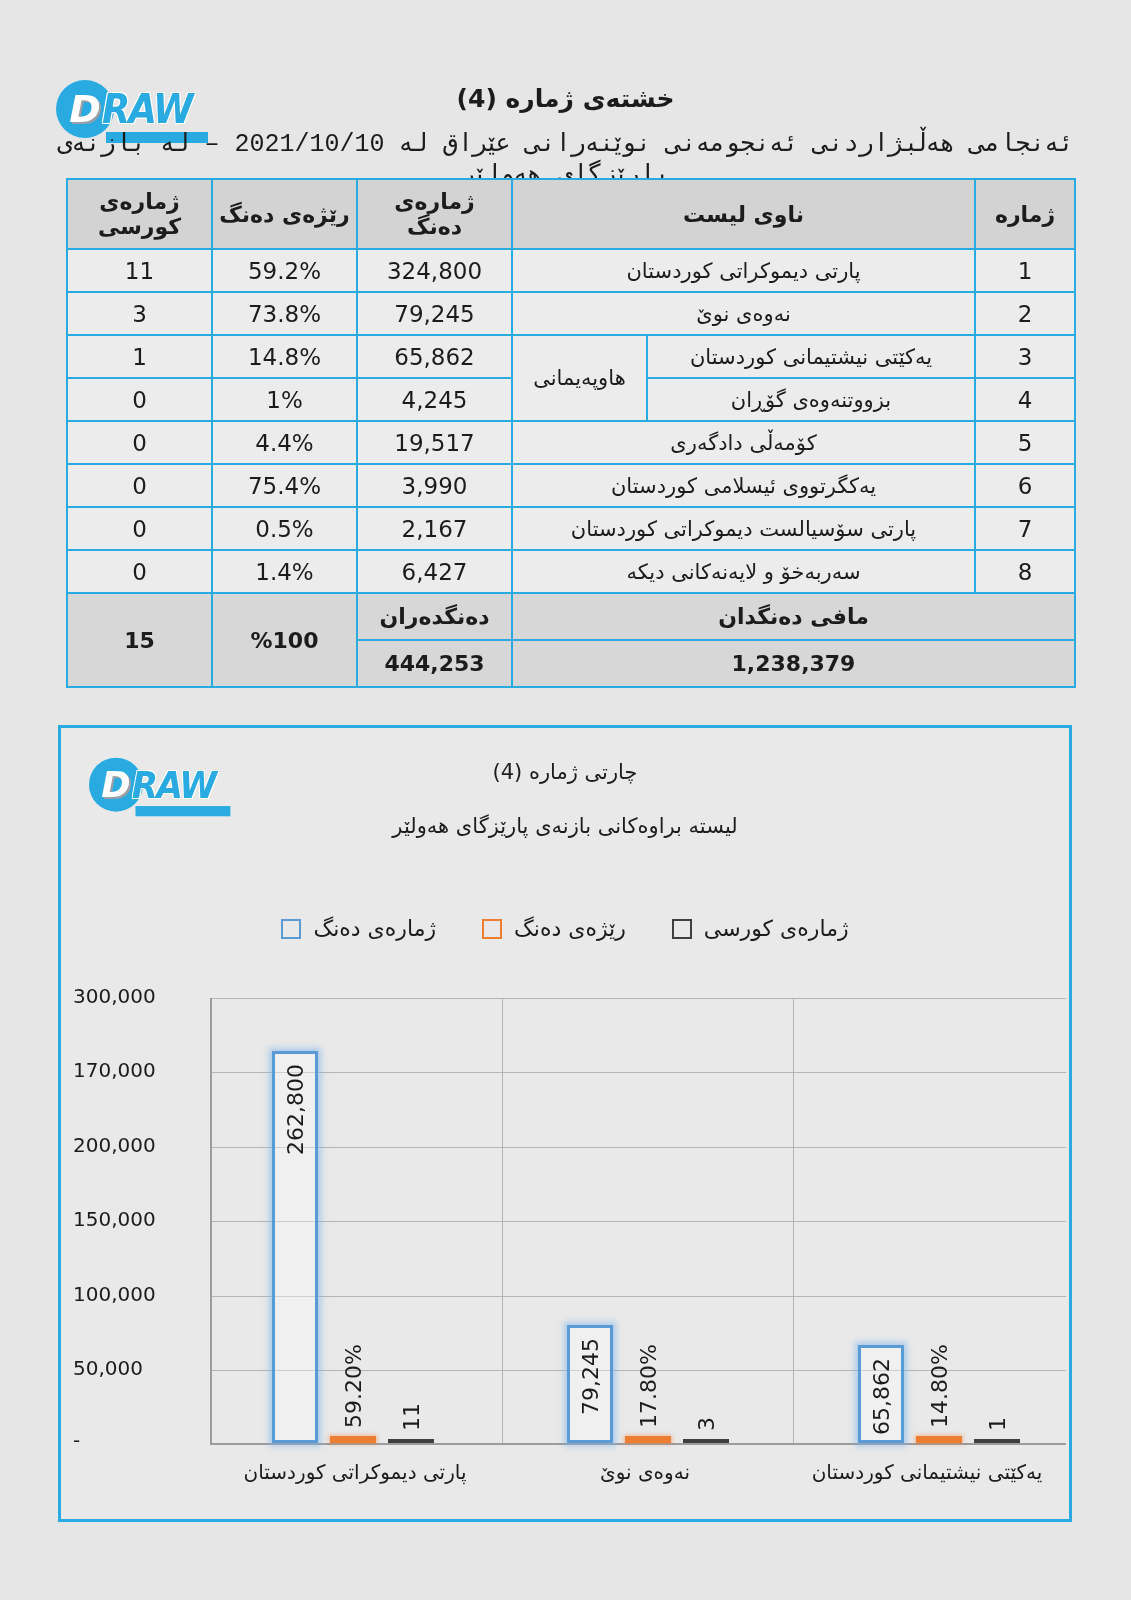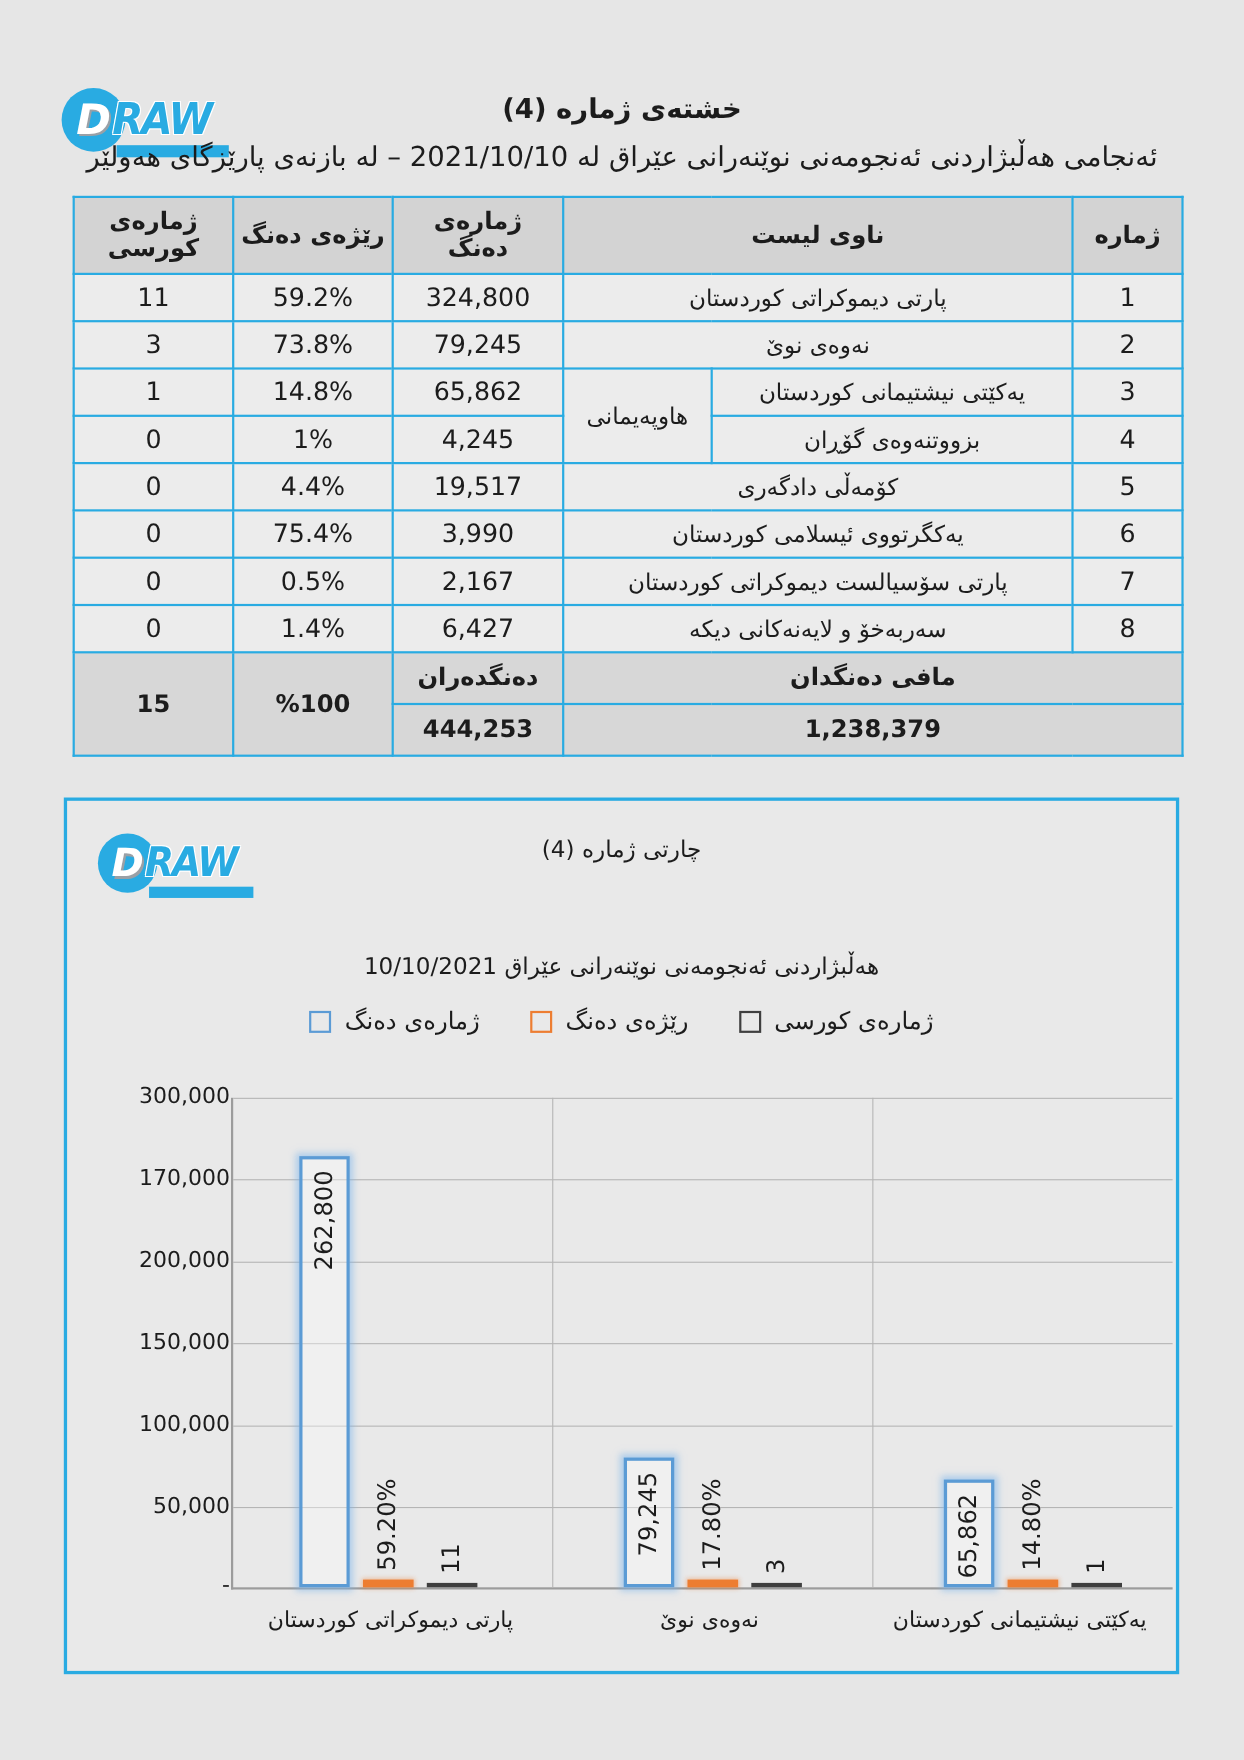--- a/index.html
+++ b/index.html
@@ -32,21 +32,21 @@
     position:absolute; left:50px; top:56px; width:102px; height:11px;
     background:#29abe2;
   }
   
   .page-title {
     position:absolute; top:84px; left:0; width:100%;
     text-align:center; font-size:25px; font-weight:bold;
   }
   .page-subtitle {
     position:absolute; top:128px; left:0; width:100%;
-    text-align:center; font-size:25px;
+    text-align:center; font-size:25px;font-family:Liberation Mono, monospace;
   }
   
   table.results {
     position:absolute; top:178px; right:55px; width:1008px;
     border-collapse:collapse; table-layout:fixed;
   }
   table.results td, table.results th {
     border:2px solid #29abe2;
     background:#ececec;
     font-size:21px; font-weight:normal;
@@ -78,22 +78,22 @@
   .legend .item { display:flex; align-items:center; gap:12px; font-size:22px; }
   .legend .swatch { width:20px; height:20px; background:transparent; border:2px solid #000; }
   
   .chart-area {
     position:absolute; left:149px; top:270px; width:856px; height:447px;
     border-left:2px solid #9c9c9c; border-bottom:2px solid #9c9c9c;
   }
   .gl { position:absolute; left:0; width:100%; height:1px; background:#b5b5b5; }
   .vgl { position:absolute; top:0; width:1px; height:100%; background:#b5b5b5; }
   .ytick {
-    position:absolute; width:125px; text-align:right; font-size:20px; color:#1c1c1c;
-    direction:ltr; left:23px;
+    position:absolute; width:125px; text-align:left; font-size:20px; color:#1c1c1c;
+    direction:ltr; left:12px;
   }
   .bar-slot { position:absolute; bottom:0; width:46px; height:100%; }
   .bar { position:absolute; bottom:0; left:0; width:100%; }
   .bar.s0 { background:rgba(255,255,255,.35); border:3px solid #5b9bd5;
             box-shadow:0 0 6px 3px rgba(120,178,235,.55); }
   .bar.s1 { background:#ed7d31; box-shadow:0 0 4px 1px rgba(237,125,49,.45); }
   .bar.s2 { background:#3f3f3f; }
   .vlabel {
     writing-mode:vertical-rl; transform:rotate(180deg);
     font-size:22px; color:#1c1c1c; white-space:nowrap; direction:ltr;
@@ -214,21 +214,21 @@
 
   <div class="logo">
     <div class="circle">
       <span class="dletter">D</span>
     </div>
     <span class="raw">RAW</span>
     <div class="ribbon"></div>
   </div>
 
   <div class="chart-title-1">چارتی ژماره (4)</div>
-  <div class="chart-title-3">هەڵبژاردنی ئەنجومەنی نوێنەرانی عێراق 10/10/2021</div>
+  <div class="chart-title-2">لیسته براوەکانی بازنەی پارێزگای هەولێر</div>
 
   <div class="legend">
     <div class="item">
       <span>ژمارەی کورسی</span>
       <span class="swatch" style="border-color:#3f3f3f"></span>
     </div>
     <div class="item">
       <span>رێژەی دەنگ</span>
       <span class="swatch" style="border-color:#ed7d31"></span>
     </div>

